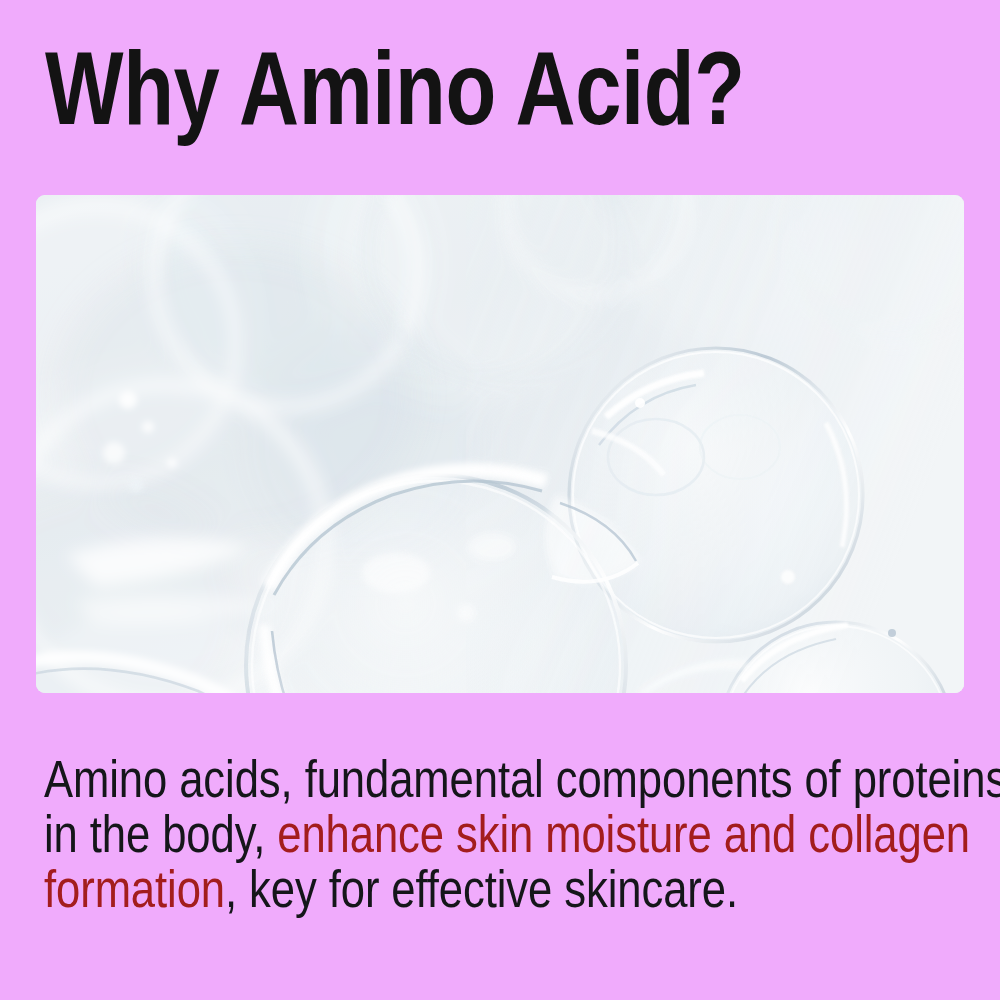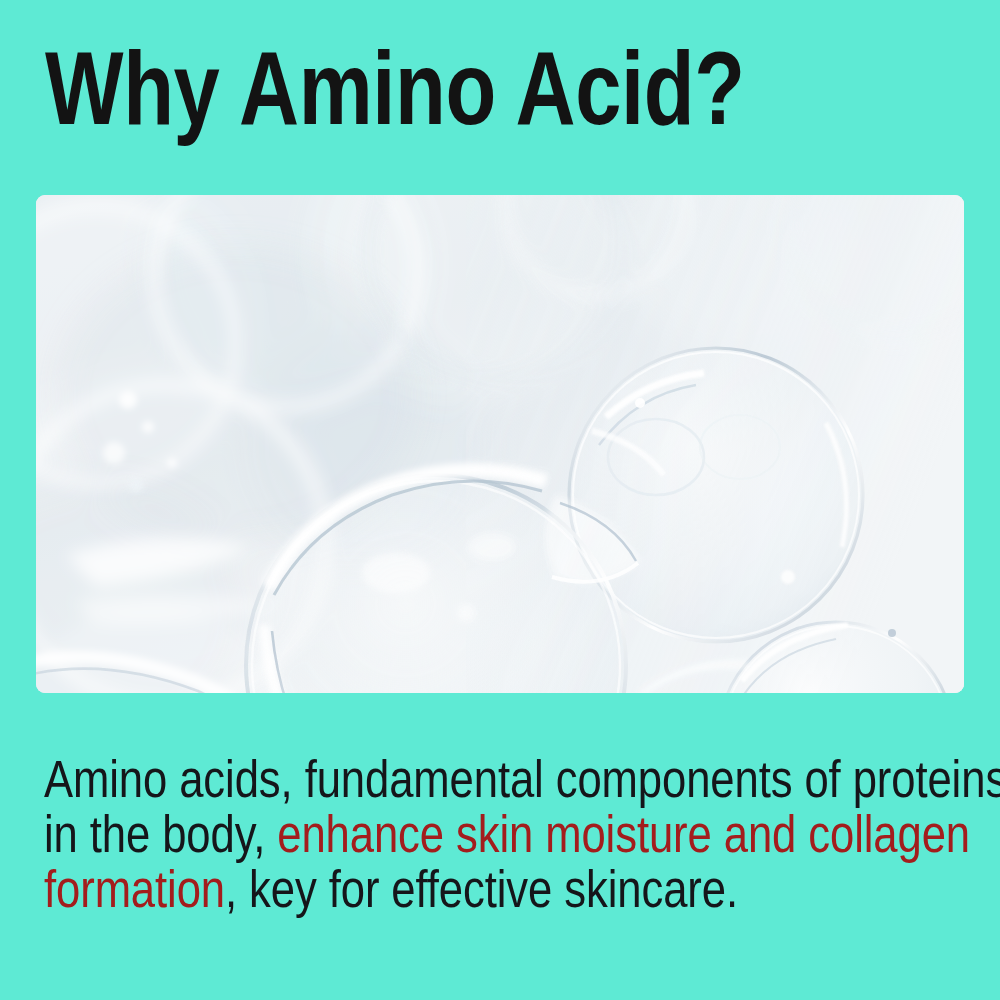--- a/index.html
+++ b/index.html
@@ -11,21 +11,21 @@
     width: 1000px;
     height: 1000px;
     background: #f5f4f2;
     font-family: "Liberation Sans", sans-serif;
     overflow: hidden;
   }
   .page {
     position: relative;
     width: 1000px;
     height: 1000px;
-    background: #5eead4;
+    background: #f0abfc;
     box-sizing: border-box;
   }
 
   
   .headline {
     position: absolute;
     left: 45px;
     top: 36px;
     width: 900px;
     margin: 0;

